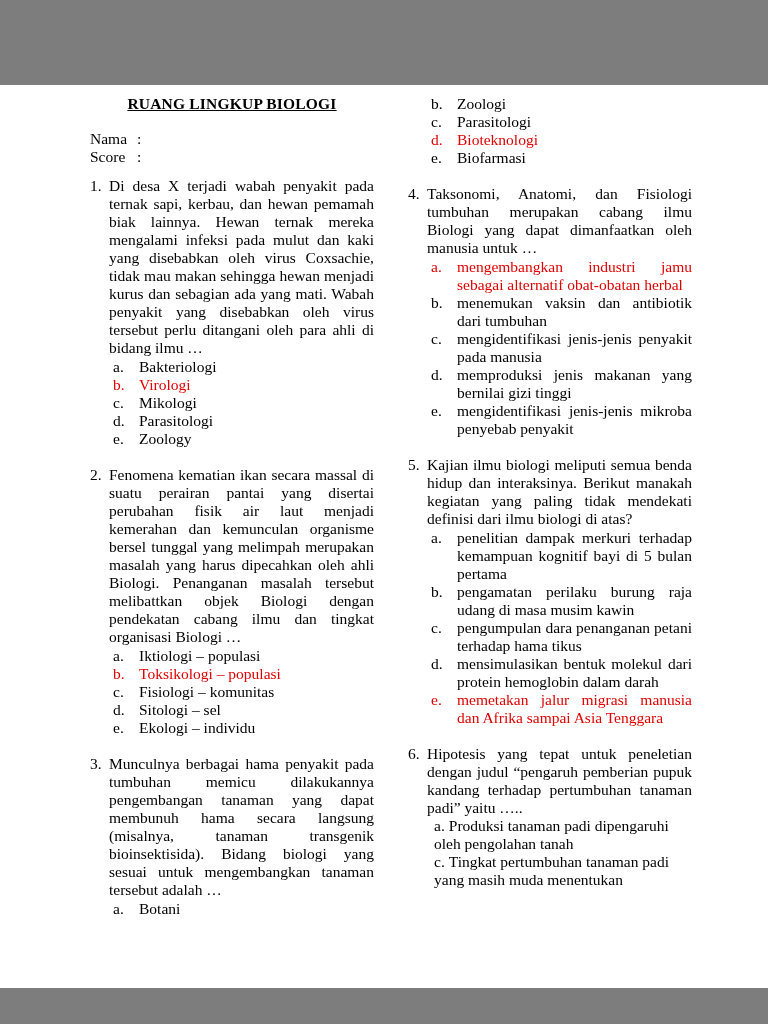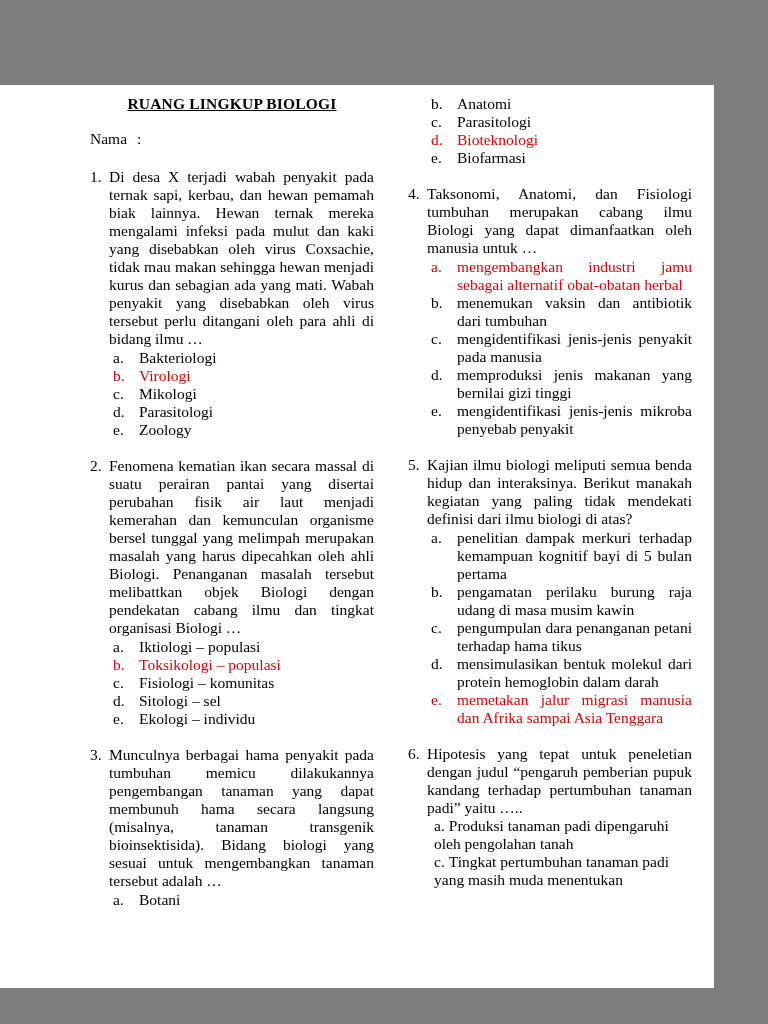--- a/index.html
+++ b/index.html
@@ -12,41 +12,41 @@
     position: relative;
     width: 768px;
     height: 1024px;
     background: var(--viewer-bg, #7d7d7d);
     overflow: hidden;
   }
   .page {
     position: absolute;
     left: 0;
     top: 85px;
-    width: 714px;
+    width: 768px;
     height: 903px;
     background: var(--page-bg, #fff);
     padding: 10px 76px 0 90px;
     box-sizing: border-box;
   }
   .cols { display: flex; gap: 34px; }
   .col {
     width: 284px;
     flex: 0 0 284px;
     font-size: 15.5px;
     line-height: 18px;
   }
   .title {
     text-align: center;
     font-weight: bold;
     text-decoration: underline;
     letter-spacing: 0.2px;
     margin-bottom: 17px;
   }
-  .fields { margin-bottom: 20px; }
+  .fields { margin-bottom: 11px; }
   .field { height: 18px; }
   .f-label { display: inline-block; width: 47px; }
   .question { margin-bottom: 18px; }
   .question:last-child { margin-bottom: 0; }
   .q-head { display: flex; }
   .q-num { flex: 0 0 19px; width: 19px; }
   .q-text { flex: 1; text-align: justify; }
   .options { margin-left: 23px; margin-top: 1px; }
   .cont-options { margin-left: 23px; margin-bottom: 18px; }
   .option { display: flex; }
@@ -65,20 +65,23 @@
     <div class="cols">
 
       <div class="col">
 
         <div class="title">RUANG LINGKUP BIOLOGI</div>
 
         <div class="fields">
           <div class="field">
             <span class="f-label">Nama</span><span>:</span>
           </div>
+          <div class="field">
+            <span class="f-label">Score</span><span>:</span>
+          </div>
         </div>
 
         <div class="question">
           <div class="q-head">
             <span class="q-num">1.</span>
             <span class="q-text">Di desa X terjadi wabah penyakit pada ternak sapi, kerbau, dan hewan pemamah biak lainnya. Hewan ternak mereka mengalami infeksi pada mulut dan kaki yang disebabkan oleh virus Coxsachie, tidak mau makan sehingga hewan menjadi kurus dan sebagian ada yang mati. Wabah penyakit yang disebabkan oleh virus tersebut perlu ditangani oleh para ahli di bidang ilmu …</span>
           </div>
           <div class="options">
             <div class="option">
               <span class="opt-label">a.</span>
@@ -145,21 +148,21 @@
           </div>
         </div>
 
       </div>
 
       <div class="col">
 
         <div class="cont-options">
           <div class="option">
             <span class="opt-label">b.</span>
-              <span class="opt-text">Anatomi</span>
+              <span class="opt-text">Zoologi</span>
           </div>
           <div class="option">
             <span class="opt-label">c.</span>
               <span class="opt-text">Parasitologi</span>
           </div>
           <div class="option red">
             <span class="opt-label">d.</span>
               <span class="opt-text">Bioteknologi</span>
           </div>
           <div class="option">

